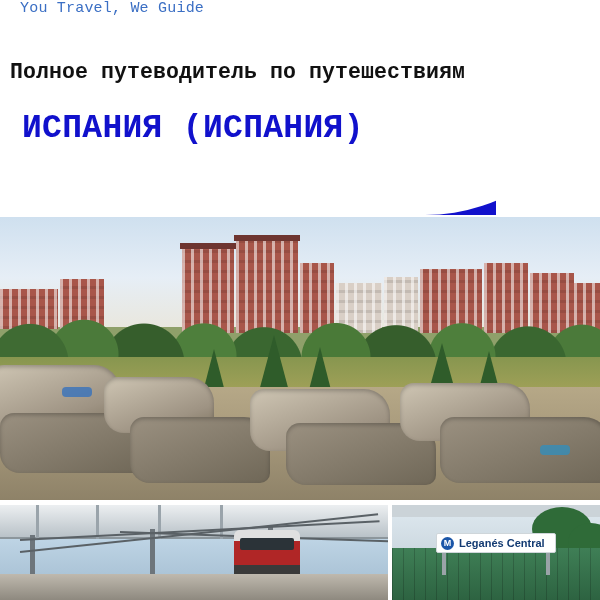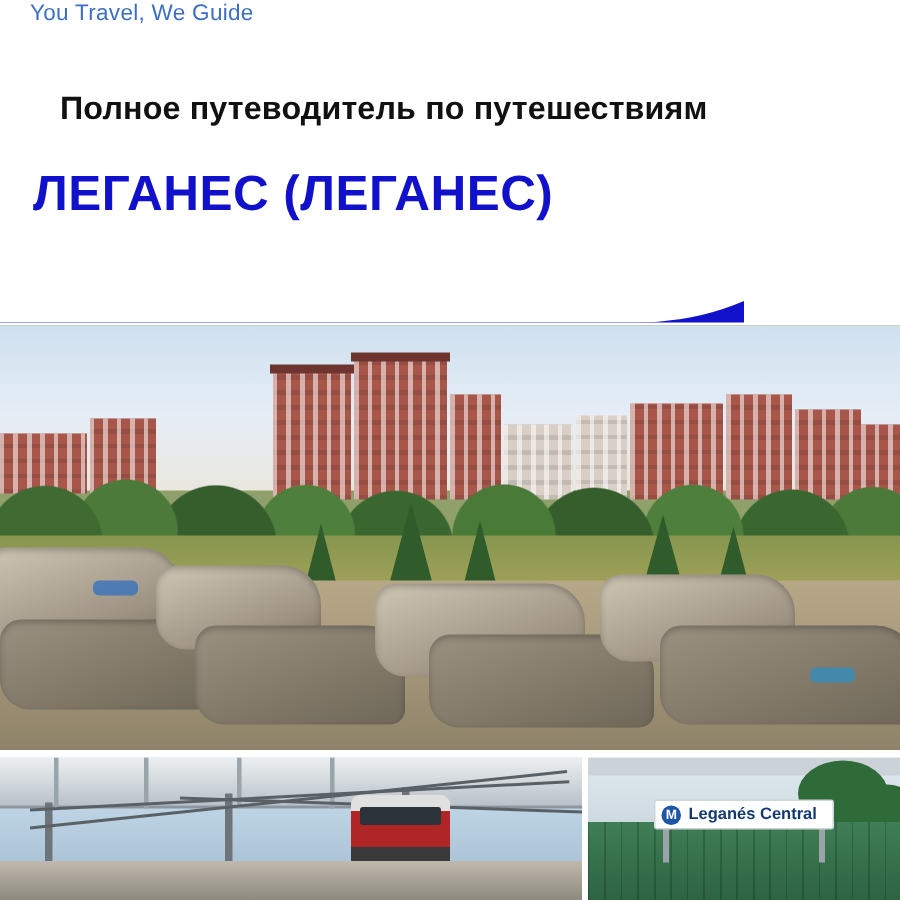--- a/index.html
+++ b/index.html
@@ -9,34 +9,35 @@
     background:#ffffff;
     overflow:hidden;
     position:relative;
   }
 
   
   .header-wrap {
     position:absolute; left:0; top:0; width:496px; height:215px;
     background:#1111cc;
     overflow:hidden;
+    font-family:Liberation Mono, monospace;
   }
   .header-white {
     position:absolute; left:0; top:0; width:575px; height:215px;
     background:#ffffff;
     border-bottom-right-radius:150px 120px;
   }
   .tagline {
     position:absolute; left:20px; top:0px;
     color:#3b6fc4;
     font-size:15px;
     letter-spacing:0.2px;
   }
   .subtitle {
-    position:absolute; left:40px; top:60px;
+    position:absolute; left:10px; top:60px;
     width:540px;
     color:#111111;
     font-size:21.5px;
     font-weight:bold;
     letter-spacing:0.1px;
     white-space:nowrap;
   }
   .maintitle {
     position:absolute; left:22px; top:110px;
     width:540px;
@@ -177,21 +178,21 @@
     background:#cbd3d8;
   }
 </style>
 </head>
 <body>
 
 <div class="header-wrap">
   <div class="header-white"></div>
   <div class="tagline">You Travel, We Guide</div>
   <div class="subtitle">Полное путеводитель по путешествиям</div>
-  <div class="maintitle">ЛЕГАНЕС (ЛЕГАНЕС)</div>
+  <div class="maintitle">ИСПАНИЯ (ИСПАНИЯ)</div>
 </div>
 
 <div class="hero">
   <div class="hero-sky"></div>
 
   <div class="bldg" style="left:0px;  top:72px; width:58px; height:40px;">
       <div class="win"></div>
     </div>
   <div class="bldg" style="left:60px; top:62px; width:44px; height:50px;">
       <div class="win"></div>

